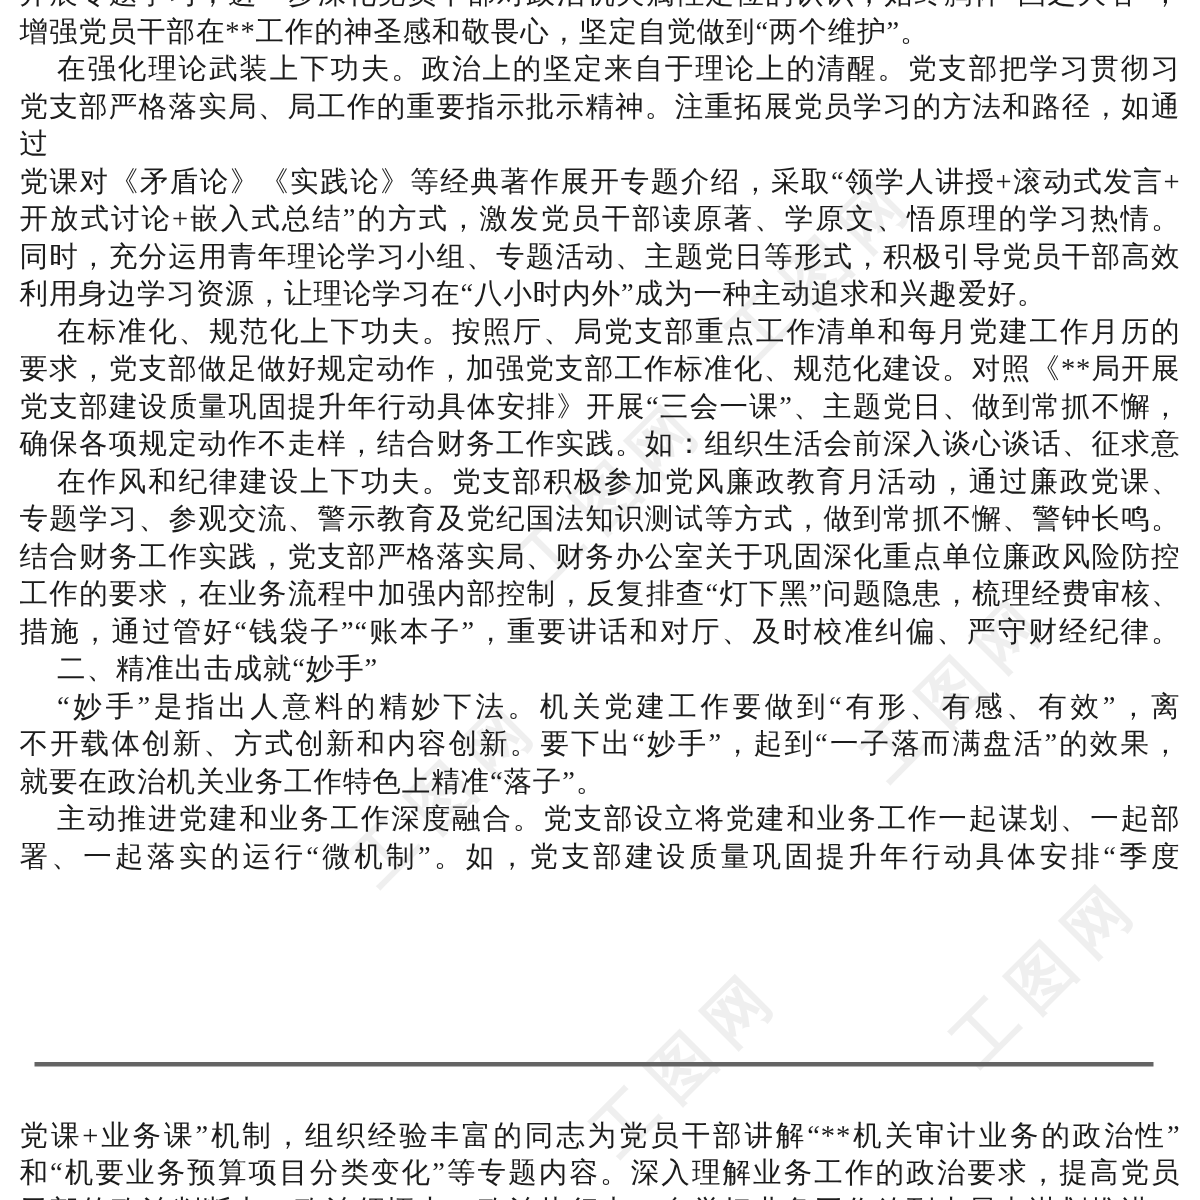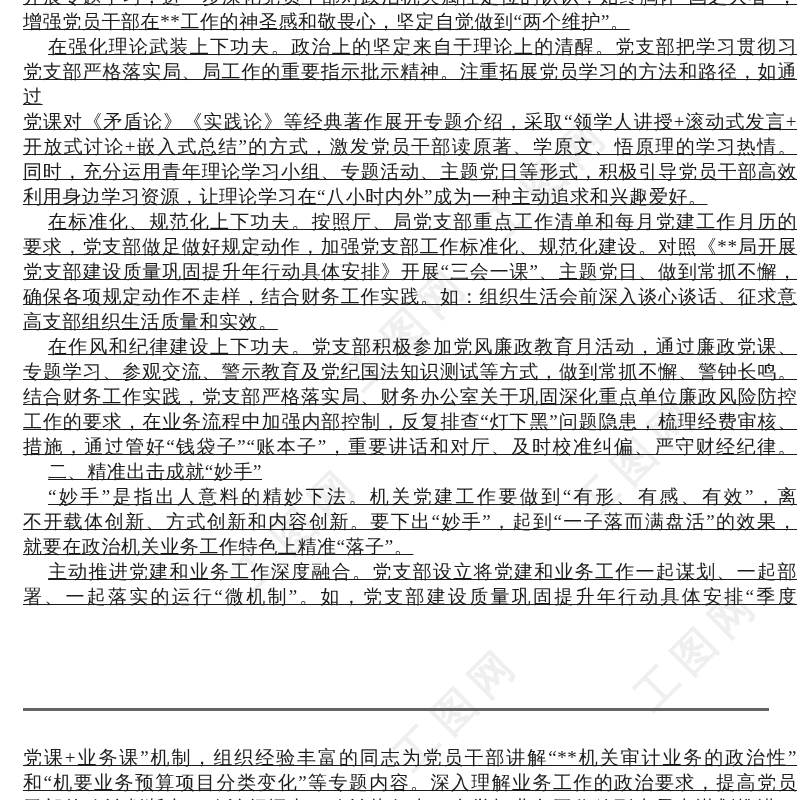--- a/index.html
+++ b/index.html
@@ -7,21 +7,21 @@
   .canvas{
     position:relative;width:800px;height:800px;overflow:hidden;background:#ffffff;
     font-family:"Liberation Serif","DejaVu Serif",serif;color:#1c1c1c;
   }
   .wm-layer{position:absolute;inset:0;pointer-events:none;z-index:0;}
   .wm{
     position:absolute;font-size:42px;letter-spacing:10px;color:#000;
     opacity:0.06;transform:rotate(-45deg);transform-origin:center;
     white-space:nowrap;font-family:"Liberation Sans","DejaVu Sans",sans-serif;font-weight:bold;
   }
-  .page{position:absolute;left:23px;width:774px;z-index:1;text-decoration:underline;}
+  .page{position:absolute;left:13px;width:774px;z-index:1;}
   #page1{top:0;}
   #page1 .line:first-child{margin-top:-16px;}
   #page2{top:745px;}
   .line{
     font-size:19px;line-height:25px;letter-spacing:0.6px;
     text-align:left;white-space:nowrap;
   }
   .line.just{
     white-space:normal;
     text-align:justify;text-align-last:justify;
@@ -48,21 +48,20 @@
       <div class="line ind just">在强化理论武装上下功夫。政治上的坚定来自于理论上的清醒。党支部把学习贯彻习</div>
       <div class="line just">党支部严格落实局、局工作的重要指示批示精神。注重拓展党员学习的方法和路径，如通过</div>
       <div class="line just">党课对《矛盾论》《实践论》等经典著作展开专题介绍，采取“领学人讲授+滚动式发言+</div>
       <div class="line just">开放式讨论+嵌入式总结”的方式，激发党员干部读原著、学原文、悟原理的学习热情。</div>
       <div class="line just">同时，充分运用青年理论学习小组、专题活动、主题党日等形式，积极引导党员干部高效</div>
       <div class="line">利用身边学习资源，让理论学习在“八小时内外”成为一种主动追求和兴趣爱好。</div>
       <div class="line ind just">在标准化、规范化上下功夫。按照厅、局党支部重点工作清单和每月党建工作月历的</div>
       <div class="line just">要求，党支部做足做好规定动作，加强党支部工作标准化、规范化建设。对照《**局开展</div>
       <div class="line just">党支部建设质量巩固提升年行动具体安排》开展“三会一课”、主题党日、做到常抓不懈，</div>
       <div class="line just">确保各项规定动作不走样，结合财务工作实践。如：组织生活会前深入谈心谈话、征求意</div>
-      <div class="line">高支部组织生活质量和实效。</div>
       <div class="line ind just">在作风和纪律建设上下功夫。党支部积极参加党风廉政教育月活动，通过廉政党课、</div>
       <div class="line just">专题学习、参观交流、警示教育及党纪国法知识测试等方式，做到常抓不懈、警钟长鸣。</div>
       <div class="line just">结合财务工作实践，党支部严格落实局、财务办公室关于巩固深化重点单位廉政风险防控</div>
       <div class="line just">工作的要求，在业务流程中加强内部控制，反复排查“灯下黑”问题隐患，梳理经费审核、</div>
       <div class="line just">措施，通过管好“钱袋子”“账本子”，重要讲话和对厅、及时校准纠偏、严守财经纪律。</div>
       <div class="line ind">二、精准出击成就“妙手”</div>
       <div class="line ind just">“妙手”是指出人意料的精妙下法。机关党建工作要做到“有形、有感、有效”，离</div>
       <div class="line just">不开载体创新、方式创新和内容创新。要下出“妙手”，起到“一子落而满盘活”的效果，</div>
       <div class="line">就要在政治机关业务工作特色上精准“落子”。</div>
       <div class="line ind just">主动推进党建和业务工作深度融合。党支部设立将党建和业务工作一起谋划、一起部</div>

